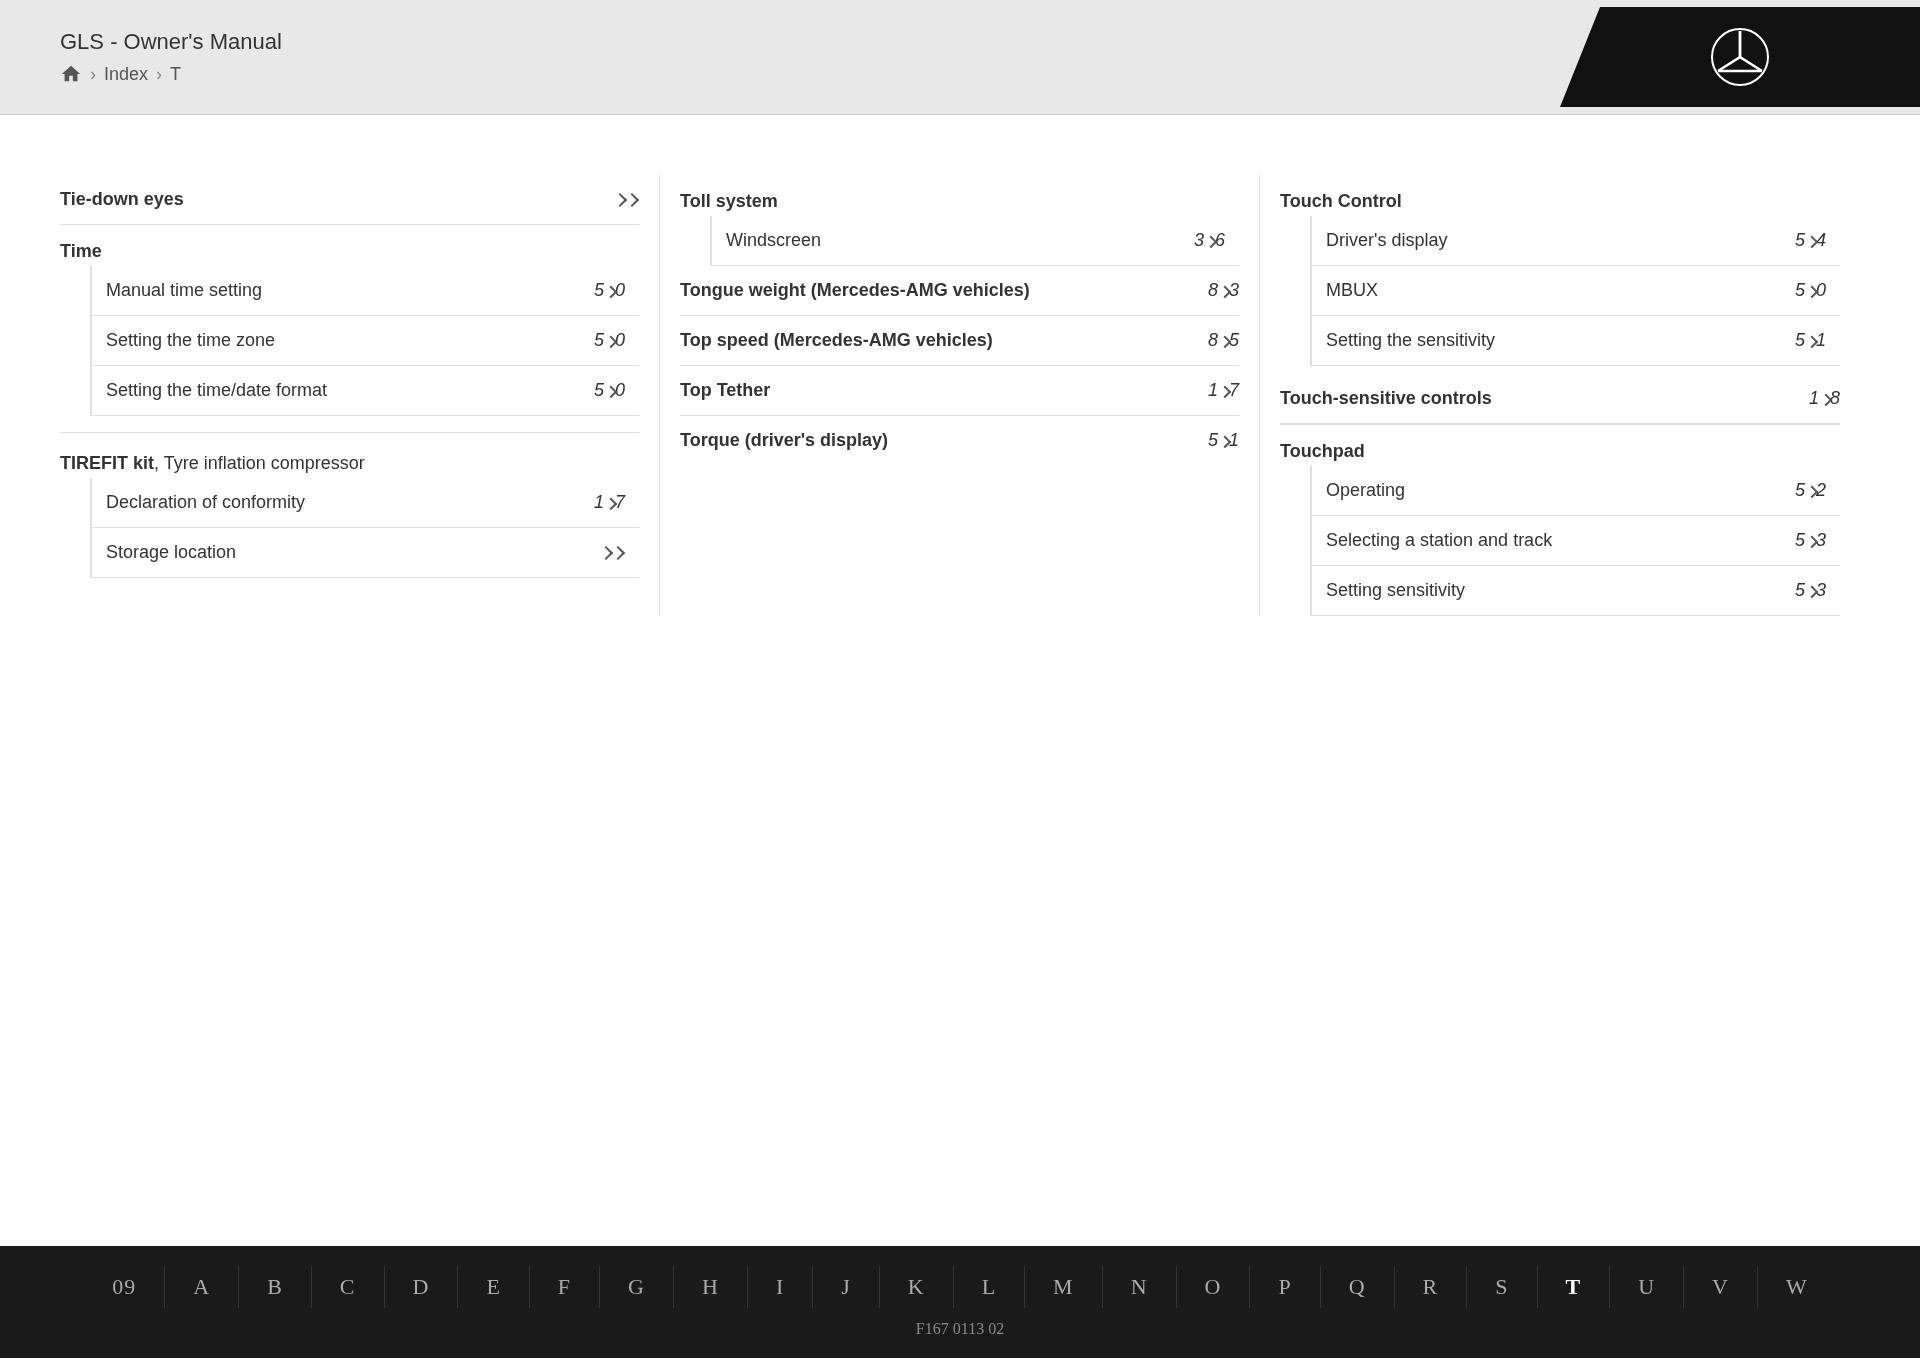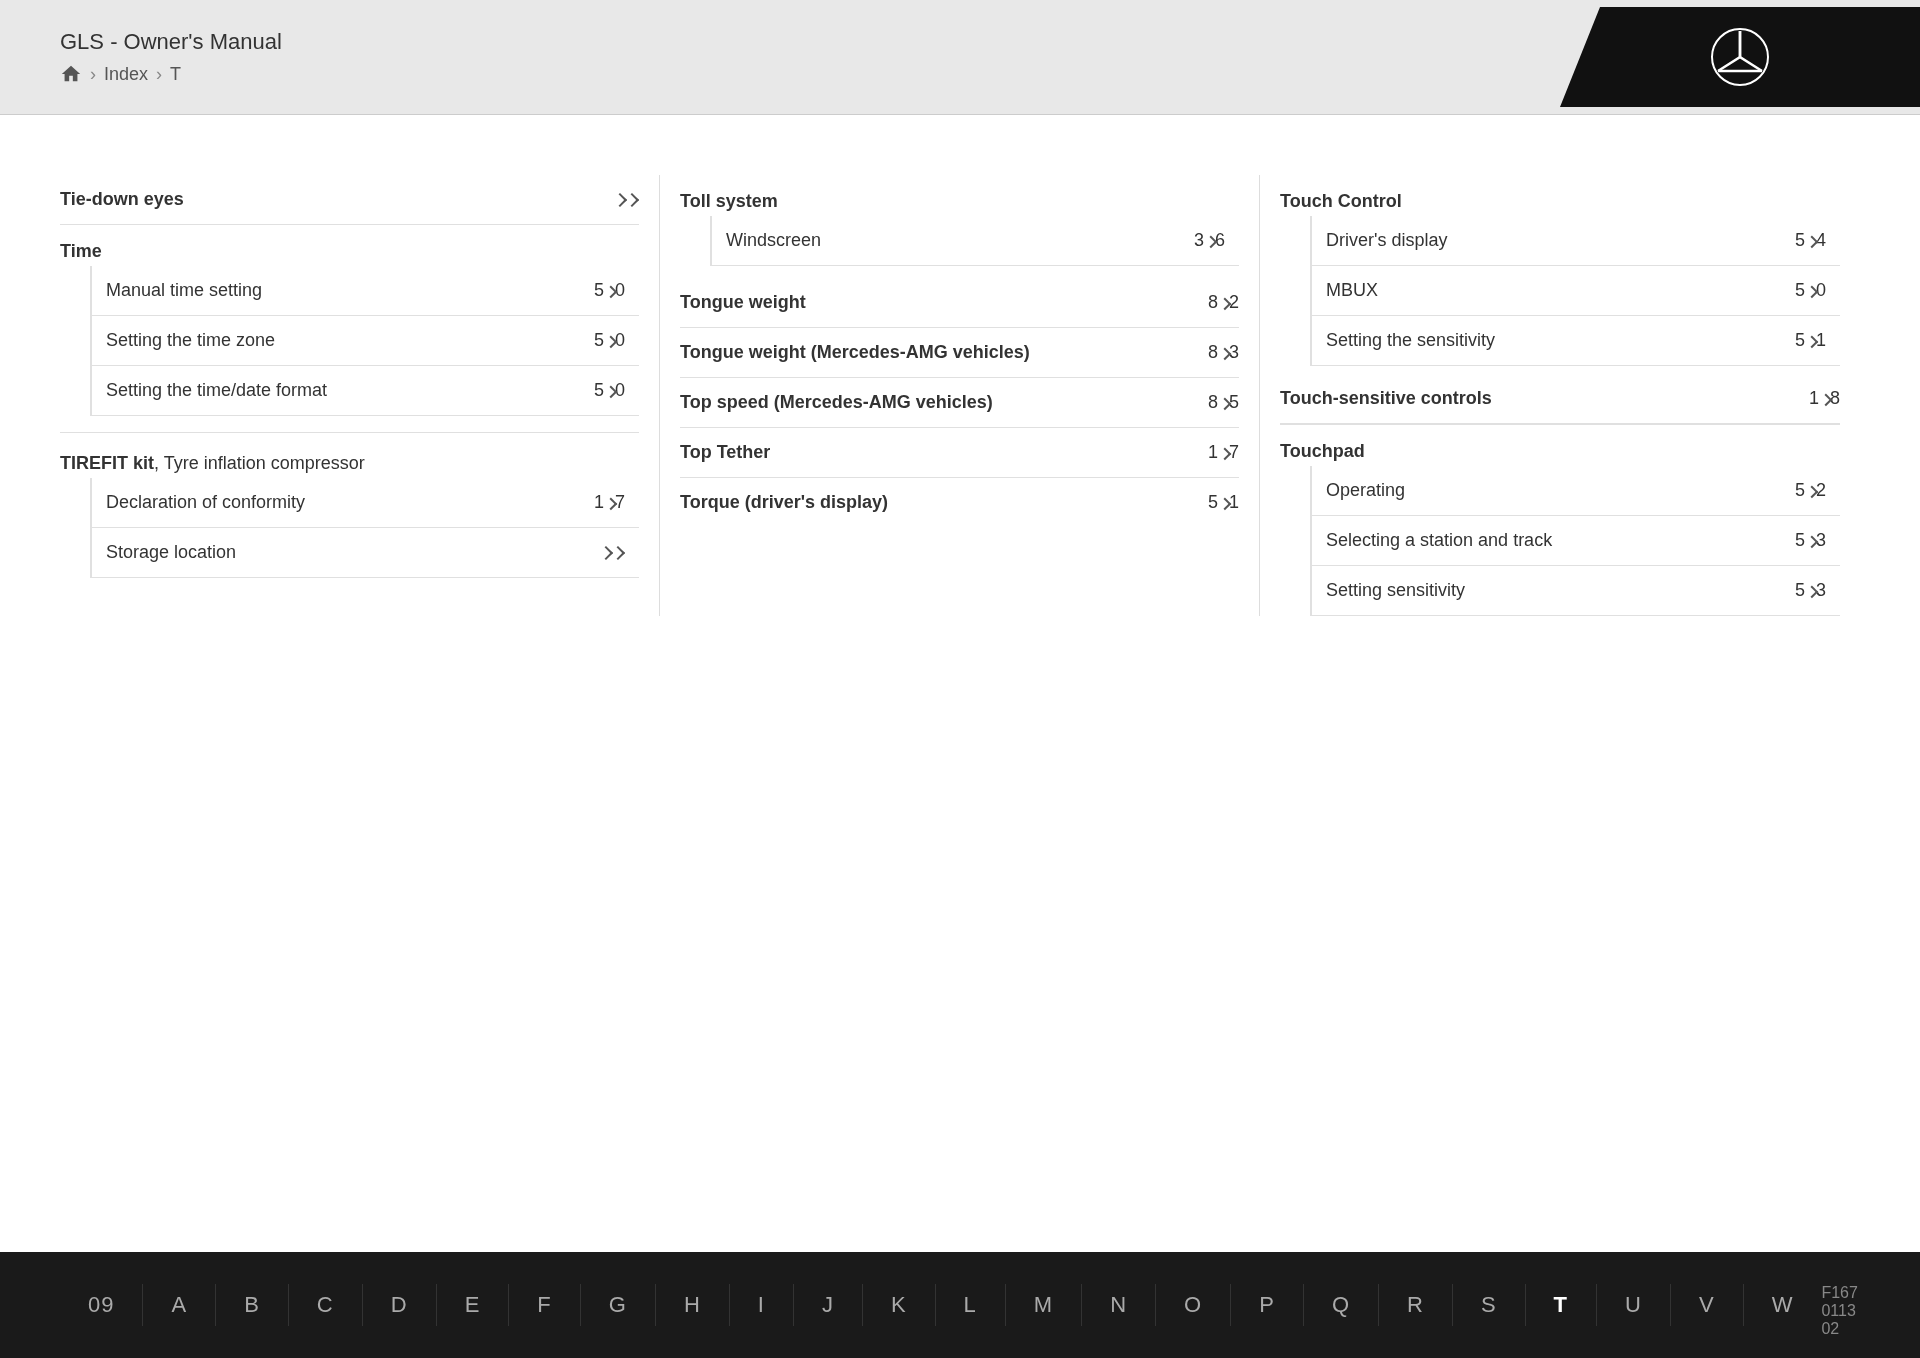--- a/index.html
+++ b/index.html
@@ -126,22 +126,23 @@
     }
     .sub-entry:last-child {
       border-bottom: 1px solid #e0e0e0;
     }
 
     
     .footer {
       background: #1a1a1a;
       padding: 20px 60px;
       display: flex;
-      flex-direction: row;
-      align-items: center;
+      flex-direction: column;
+      align-items: center;
+      font-family: Liberation Serif, serif;
     }
     .alphabet-nav {
       display: flex;
       gap: 0;
       width: 100%;
       justify-content: center;
     }
     .alpha-item {
       color: #aaa;
       font-size: 22px;
@@ -162,20 +163,21 @@
       font-size: 16px;
       margin-top: 12px;
     }
 
     
     .page-num {
       display: inline-flex;
       align-items: center;
       font-size: 18px;
       color: #333;
+      font-style: italic;
     }
   </style>
 </head>
 <body>
 
 <div class="header">
   <div class="header-left">
     <div class="header-title">GLS - Owner's Manual</div>
     <div class="breadcrumb">
       <svg class="home-icon" viewBox="0 0 24 24" fill="#555">
@@ -252,24 +254,20 @@
         <span class="entry-label bold">Toll system</span>
       </div>
       <div class="sub-entries">
         <div class="sub-entry">
           <span class="entry-label">Windscreen</span>
           <span class="page-num">3<span style="display:inline-block;width:9px;height:9px;border-right:2px solid #555;border-bottom:2px solid #555;transform:rotate(-45deg) translateY(2px);margin:0 1px;"></span>6</span>
         </div>
       </div>
 
 
-      <div class="index-entry" style="margin-top: 12px;">
-        <span class="entry-label bold">Tongue weight</span>
-        <span class="page-num">8<span style="display:inline-block;width:9px;height:9px;border-right:2px solid #555;border-bottom:2px solid #555;transform:rotate(-45deg) translateY(2px);margin:0 1px;"></span>2</span>
-      </div>
 
       <div class="index-entry">
         <span class="entry-label bold">Tongue weight (Mercedes-AMG vehicles)</span>
         <span class="page-num" style="margin-left:12px;">8<span style="display:inline-block;width:9px;height:9px;border-right:2px solid #555;border-bottom:2px solid #555;transform:rotate(-45deg) translateY(2px);margin:0 1px;"></span>3</span>
       </div>
 
       <div class="index-entry">
         <span class="entry-label bold">Top speed (Mercedes-AMG vehicles)</span>
         <span class="page-num" style="margin-left:10px;">8<span style="display:inline-block;width:9px;height:9px;border-right:2px solid #555;border-bottom:2px solid #555;transform:rotate(-45deg) translateY(2px);margin:0 1px;"></span>5</span>
       </div>

